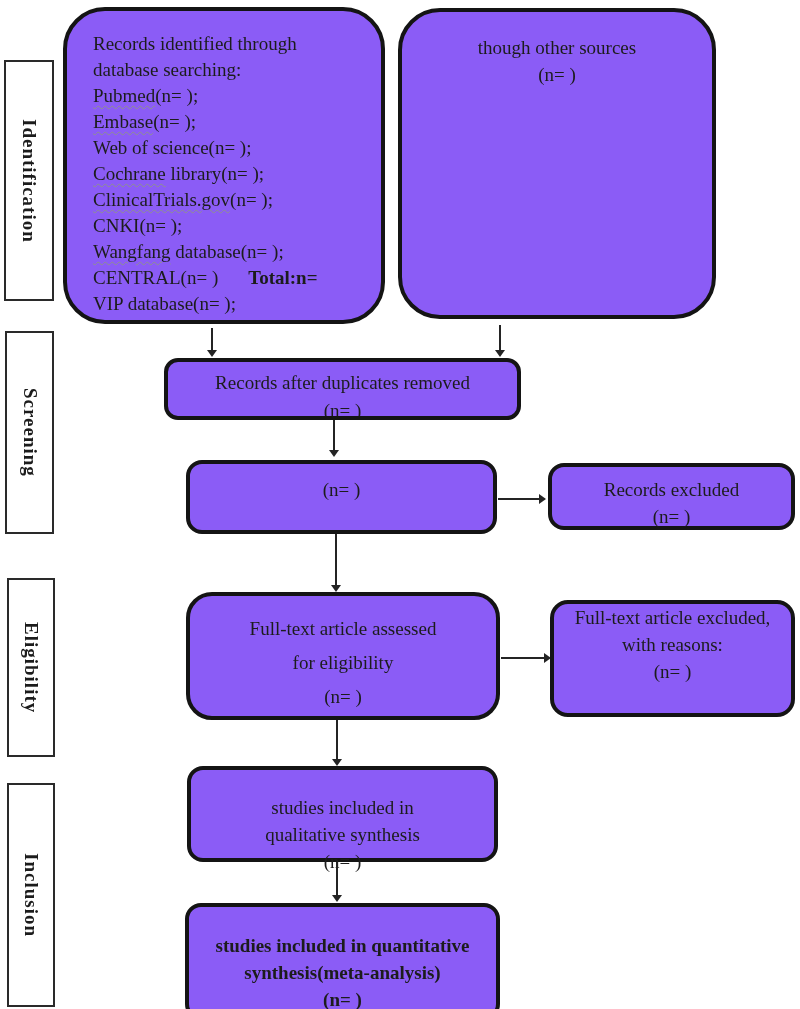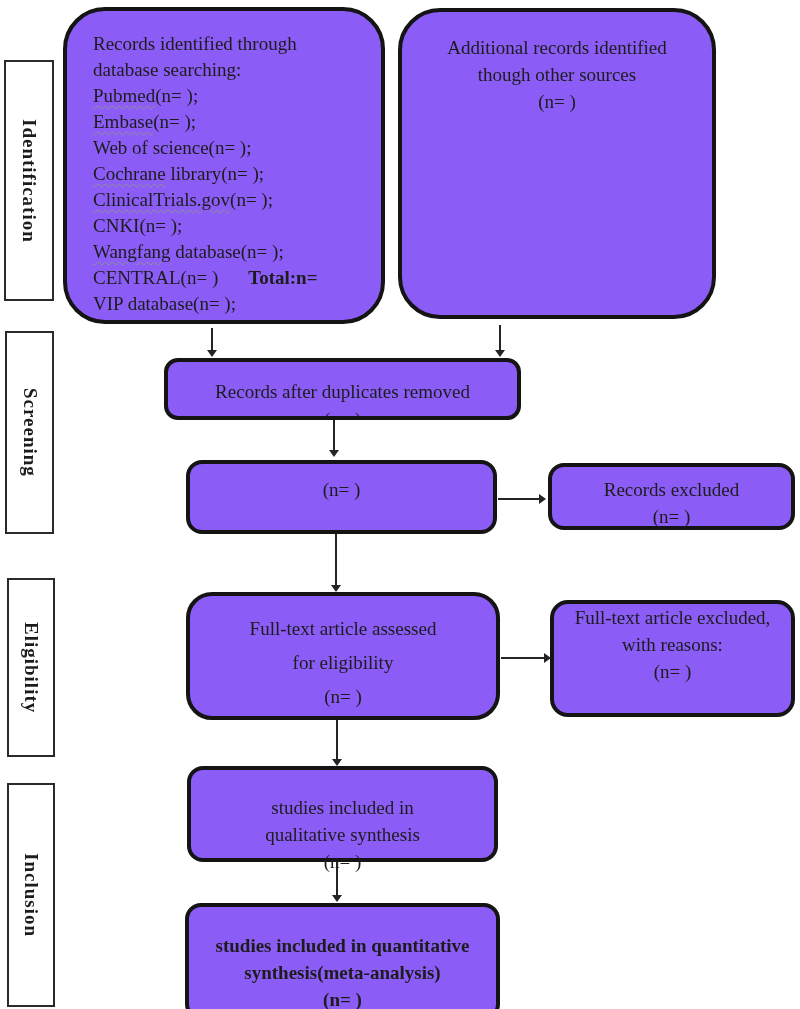--- a/index.html
+++ b/index.html
@@ -78,33 +78,32 @@
       <div><span class="wavy">Cochrane</span><span> library(n= );</span></div>
       <div><span class="wavy">ClinicalTrials.gov</span><span>(n= );</span></div>
       <div><span>CNKI(n= );</span></div>
       <div><span class="wavy">Wangfang</span><span> database(n= );</span></div>
       <div><span>CENTRAL(n= )</span><span class="total">Total:n=</span></div>
       <div><span>VIP database(n= );</span></div>
     </div>
   </div>
 
   <div class="fbox big centered" style="left:398px;top:8px;width:318px;height:311px;padding-top:22px;">
-    <div>Additional records identified</div>
     <div>though other sources</div>
     <div>(n= )</div>
   </div>
 
   <div class="varrow" style="left:211px;top:328px;height:22px;">
       <div class="head"></div>
     </div>
   <div class="varrow" style="left:499px;top:325px;height:25px;">
       <div class="head"></div>
     </div>
 
-  <div class="fbox centered" style="left:164px;top:358px;width:357px;height:62px;border-radius:14px;overflow:hidden;padding-top:16px;line-height:28px;">
+  <div class="fbox centered" style="left:164px;top:358px;width:357px;height:62px;border-radius:14px;overflow:hidden;padding-top:7px;line-height:28px;">
     <div>Records after duplicates removed</div>
     <div>(n= )</div>
   </div>
 
   <div class="varrow" style="left:333px;top:420px;height:30px;">
       <div class="head"></div>
     </div>
 
   <div class="fbox centered" style="left:186px;top:460px;width:311px;height:74px;padding-top:12px;">
     <div>(n= )</div>

